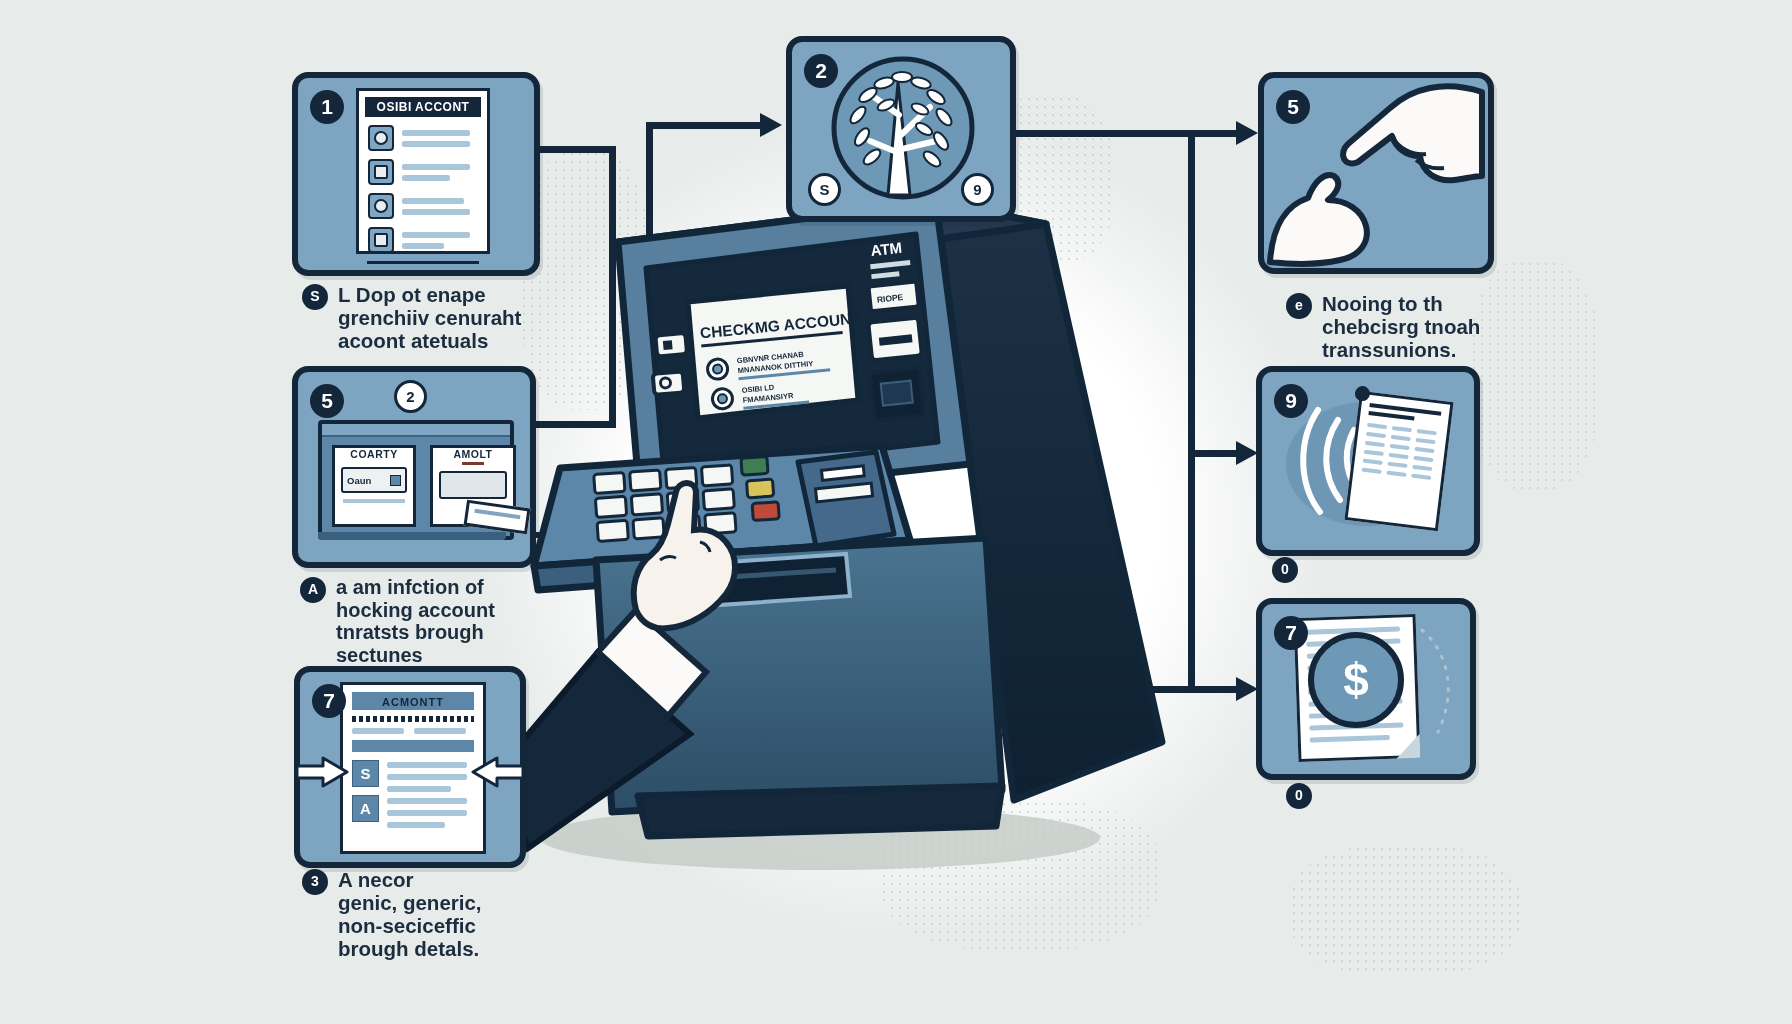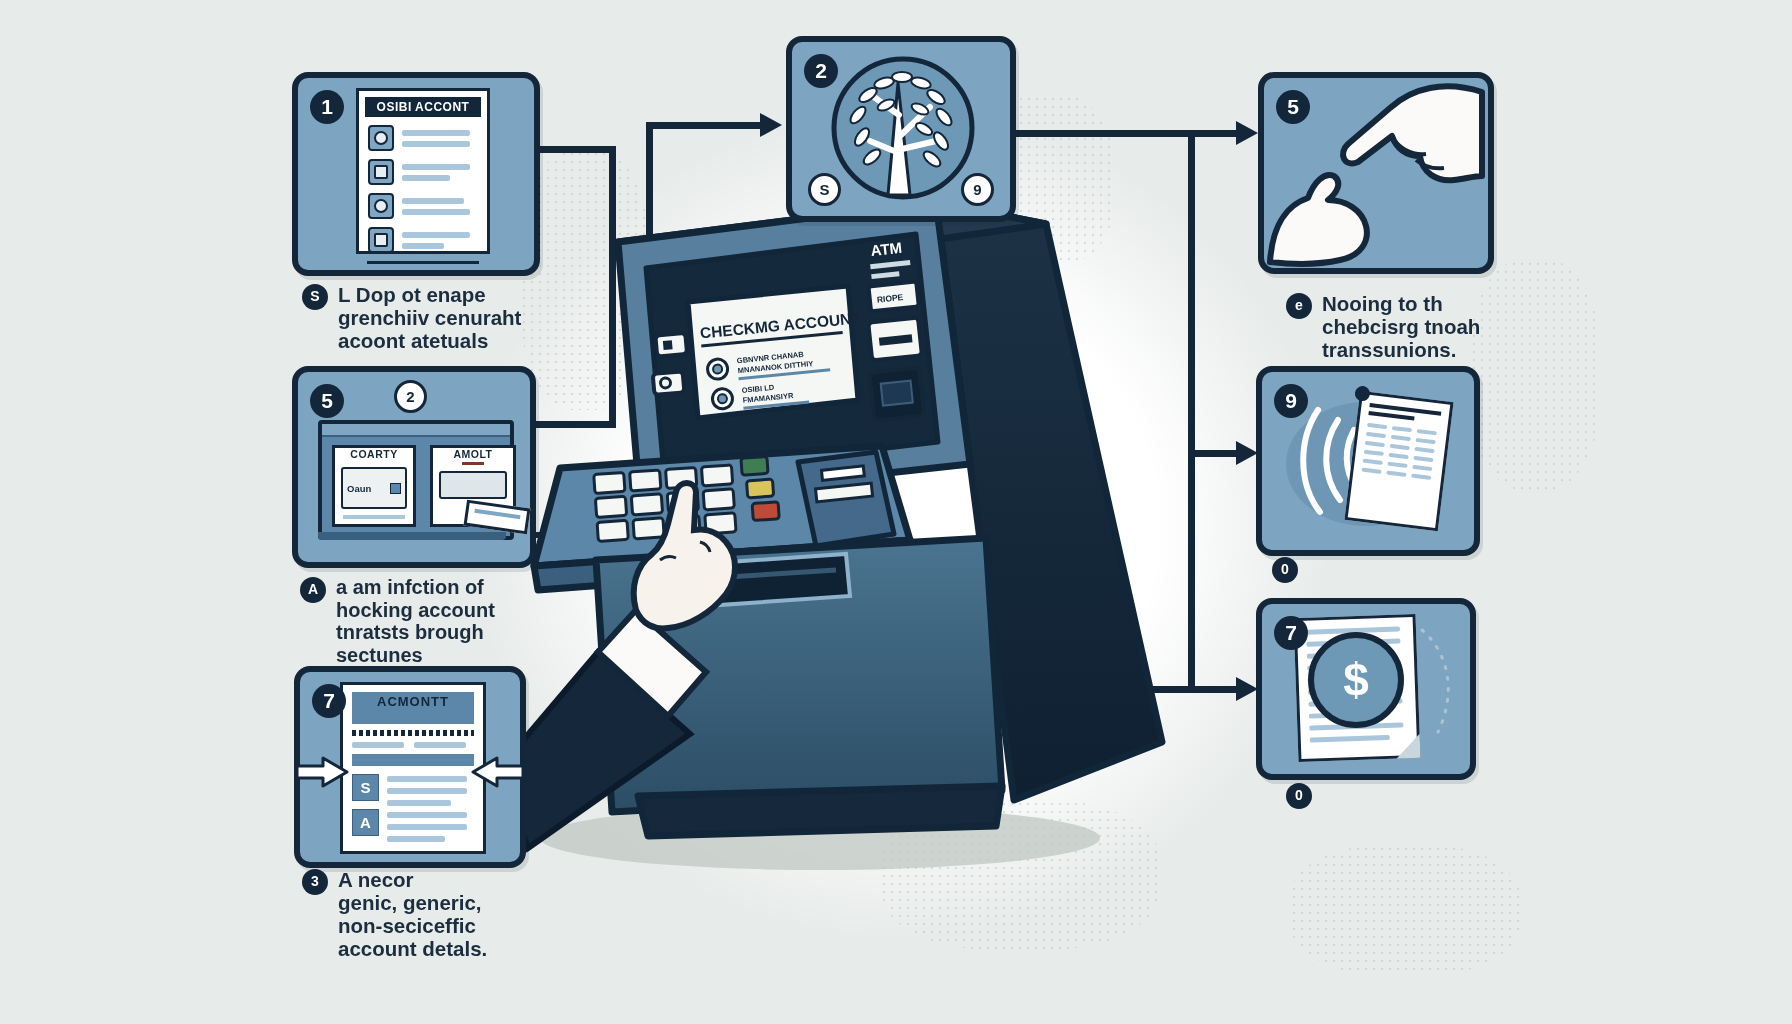--- a/index.html
+++ b/index.html
@@ -36,21 +36,21 @@
   .rowicon{flex:none;width:22px;height:22px;background:#7fa6c2;border:2px solid #14263a;border-radius:4px;
            display:flex;align-items:center;justify-content:center;}
   .rowicon i{display:block;width:10px;height:10px;border:2px solid #14263a;border-radius:50%;background:#e8eef2;}
   .rowicon.sq i{border-radius:2px;}
   .stack{display:flex;flex-direction:column;gap:5px;flex:1;}
   
   .mscreen{position:absolute;background:#5d87a9;border:4px solid #14263a;border-radius:4px;}
   .mpanel{position:absolute;background:#fff;border:3px solid #14263a;}
   .mtitle{font-weight:bold;color:#14263a;font-size:10.5px;text-align:center;letter-spacing:.5px;}
   .minput{margin:7px 6px 0;height:22px;background:#eef1f2;border:2px solid #14263a;border-radius:3px;
-          display:flex;align-items:center;justify-content:space-between;padding:8px 4px;font-size:9.5px;font-weight:bold;color:#14263a;}
+          display:flex;align-items:center;justify-content:space-between;padding:0 4px;font-size:9.5px;font-weight:bold;color:#14263a;}
   .minput b{width:9px;height:9px;background:#5d87a9;border:1px solid #14263a;display:block;}
   
   .sq-tag{width:25px;height:25px;background:#5d87a9;border:1px solid #3d6182;color:#fff;font-weight:bold;
           font-size:15px;display:flex;align-items:center;justify-content:center;}
   
   .receipt{position:absolute;background:#fff;border:3px solid #14263a;transform:rotate(7deg);}
   .clip{position:absolute;left:-8px;top:-8px;width:15px;height:15px;border-radius:50%;background:#14263a;}
   
   .dollarcircle{position:absolute;width:84px;height:84px;border-radius:50%;background:#6d98b6;border:6px solid #14263a;
                 color:#fff;font-size:46px;font-weight:bold;display:flex;align-items:center;justify-content:center;z-index:2;}
@@ -313,21 +313,21 @@
       <div>a am infction of</div>
       <div>hocking account</div>
       <div>tnratsts brough</div>
       <div>sectunes</div>
     </div>
   </div>
 
   <div class="box" style="left:294px;top:666px;width:220px;height:190px">
     <div class="numbadge" style="left:12px;top:12px">7</div>
     <div class="doc" style="left:40px;top:10px;width:140px;height:166px">
-      <div style="margin:7px 9px 0;height:32px;background:#5d87a9;color:#14263a;font-weight:bold;font-size:13px;text-align:center;line-height:20px;letter-spacing:1px">ACMONTT</div>
+      <div style="margin:7px 9px 0;height:18px;background:#5d87a9;color:#14263a;font-weight:bold;font-size:11px;text-align:center;line-height:20px;letter-spacing:1px">ACMONTT</div>
       <div style="margin:6px 9px 0;height:6px;background:repeating-linear-gradient(90deg,#14263a 0 4px,transparent 4px 7px)"></div>
       <div style="margin:6px 9px 0;display:flex;gap:10px">
         <span class="bar" style="width:52px"></span>
           <span class="bar" style="width:52px"></span>
       </div>
       <div style="margin:6px 9px 0;height:12px;background:#5d87a9"></div>
       <div style="margin:8px 9px 0;display:flex;gap:8px">
         <div style="display:flex;flex-direction:column;gap:8px">
           <span class="sq-tag">S</span>
           <span class="sq-tag">A</span>
@@ -348,21 +348,21 @@
     <svg width="56" height="36" style="position:absolute;right:-6px;top:82px">
       <path d="M53 12 h-26 v-8 l-24 14 24 14 v-8 h26 z" fill="#fff" stroke="#14263a" stroke-width="3" stroke-linejoin="round"></path>
     </svg>
   </div>
   <div class="caption" style="left:302px;top:868px">
     <span class="cbadge">3</span>
     <div>
       <div>A necor</div>
       <div>genic, generic,</div>
       <div>non-seciceffic</div>
-      <div>account detals.</div>
+      <div>brough detals.</div>
     </div>
   </div>
 
   <div class="box" style="left:1256px;top:366px;width:212px;height:178px">
     <div class="numbadge" style="left:12px;top:12px">9</div>
     <svg width="212" height="178" style="position:absolute;left:0;top:0">
       <ellipse cx="104" cy="92" rx="80" ry="62" fill="#5d87a9" opacity=".45"></ellipse>
       <g stroke="#fff" stroke-width="6" fill="none" stroke-linecap="round">
         <path d="M56 38 C36 68 36 112 58 140"></path>
         <path d="M76 48 C60 72 60 104 78 128"></path>

